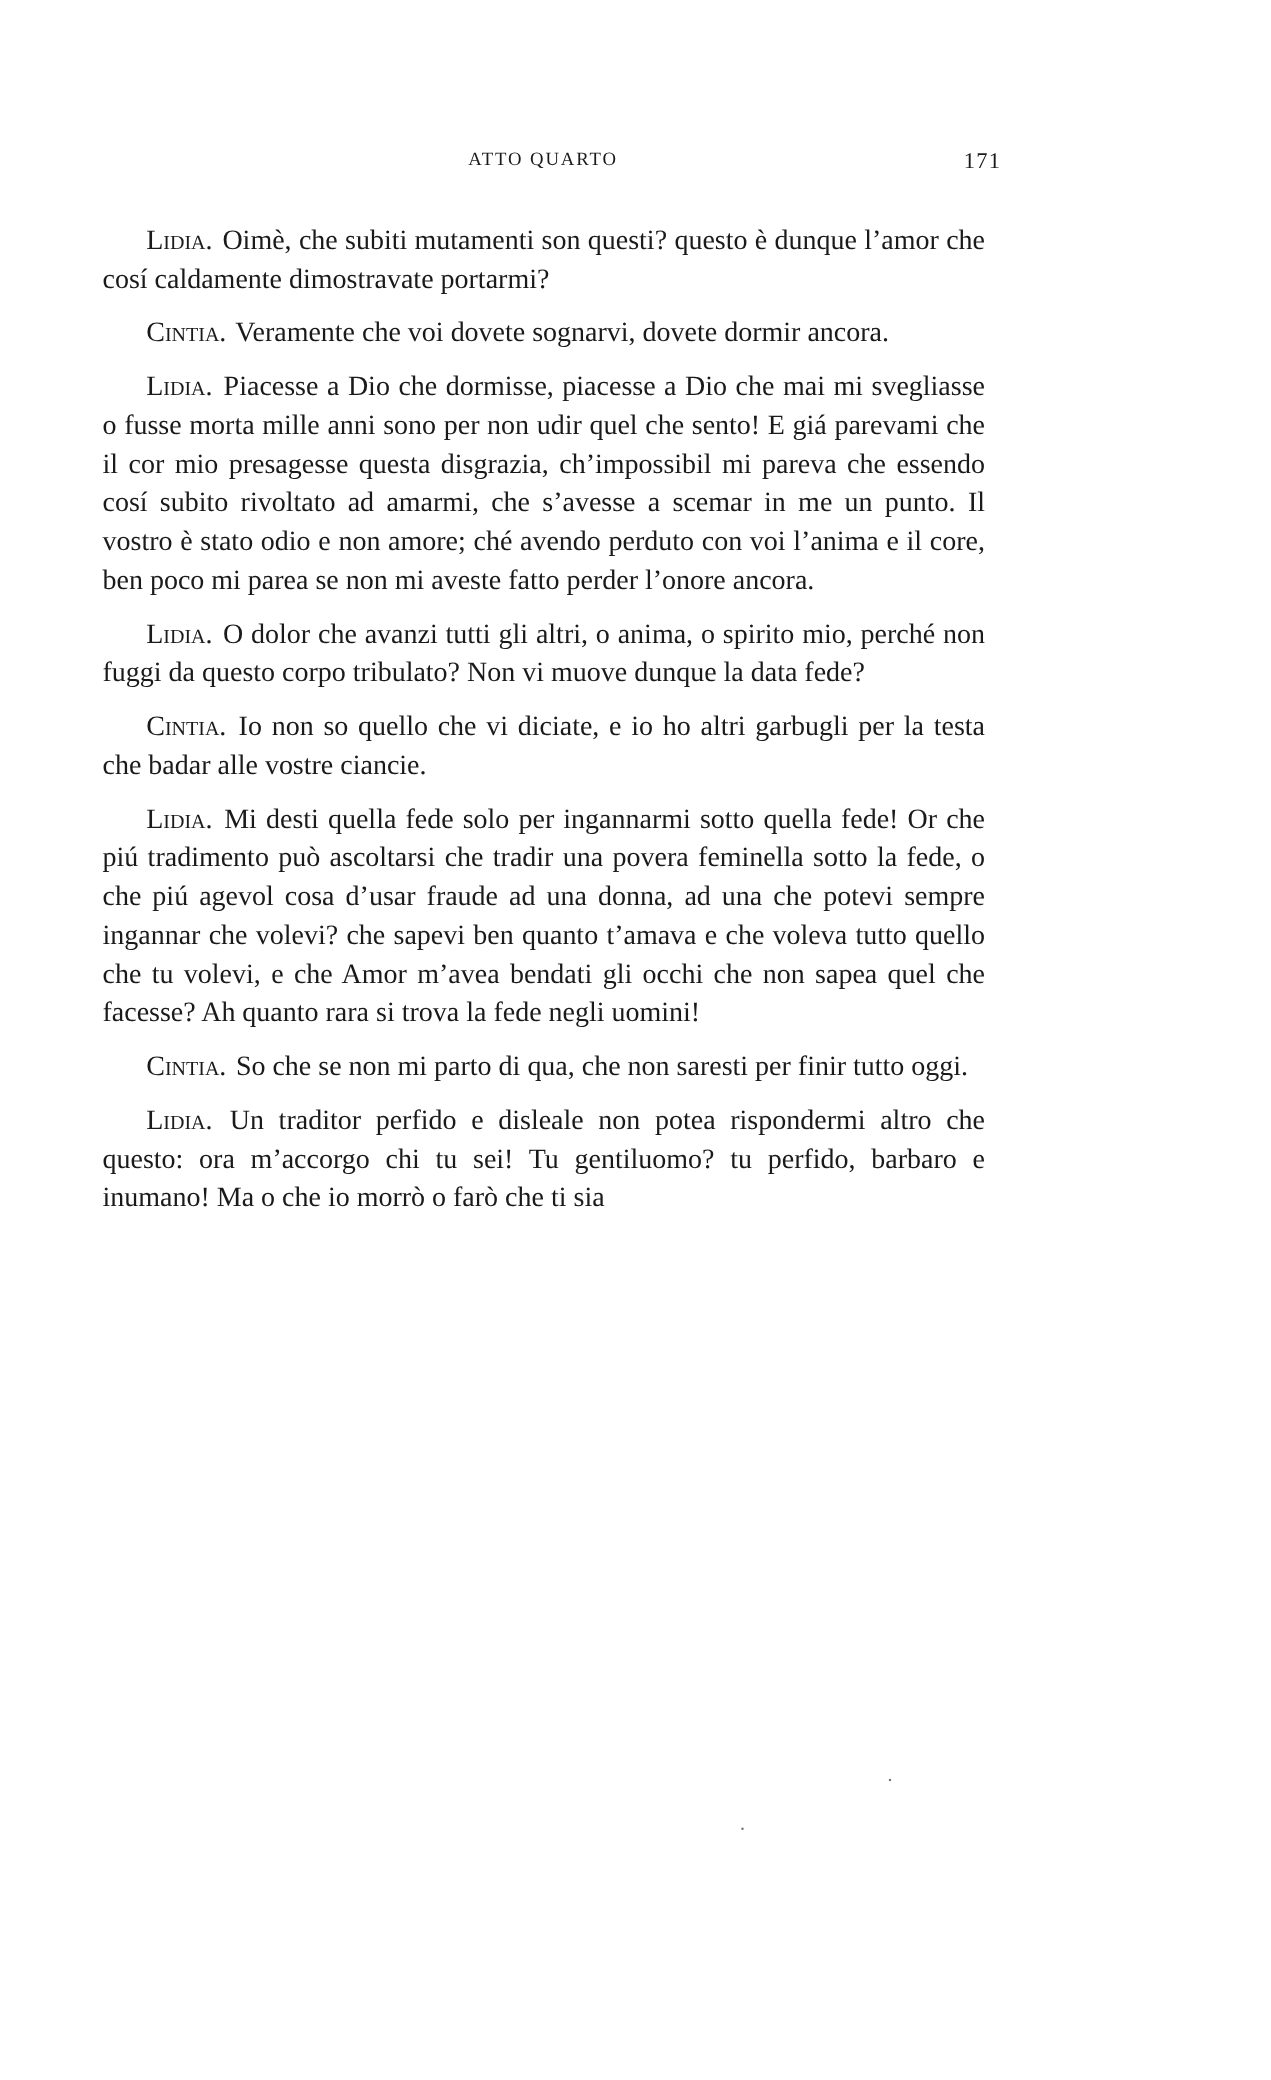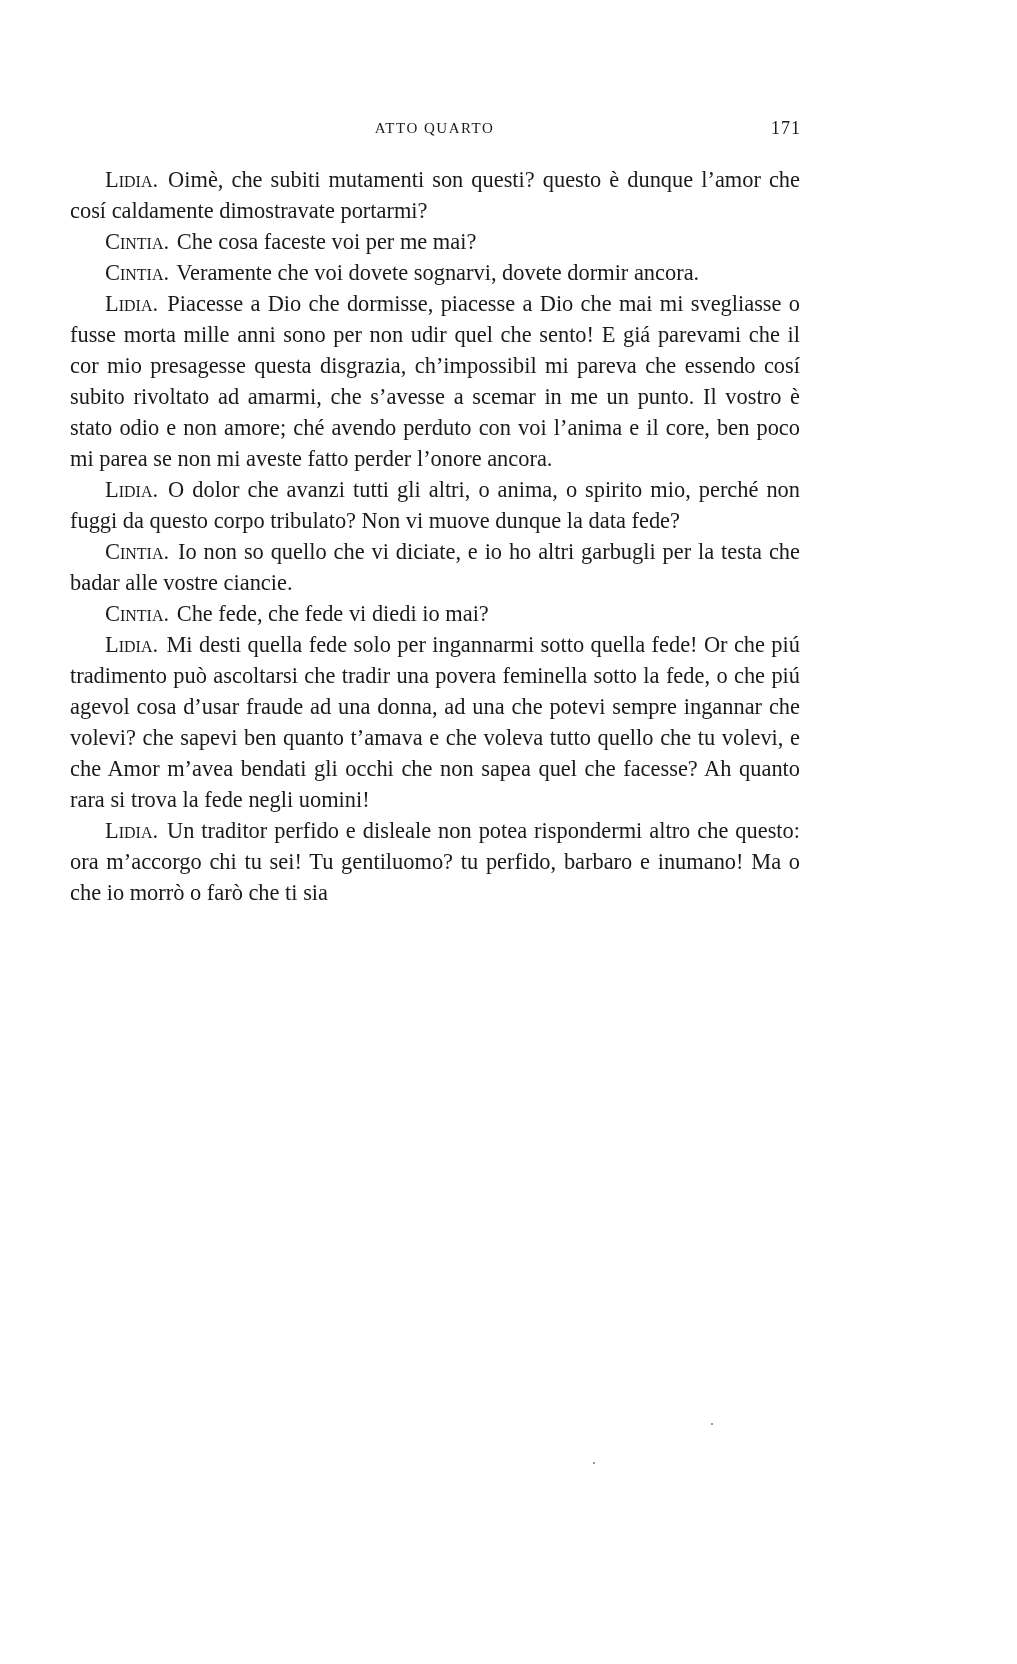--- a/index.html
+++ b/index.html
@@ -48,21 +48,21 @@
     .body-text {
       position: absolute;
       top: 164px;
       left: 70px;
       width: 730px;
       font-size: 22.4px;
       line-height: 31px;
       text-align: justify;
     }
     .speech {
-      margin: 0;
+      margin: 12px;
       text-indent: 35px;
       hyphens: manual;
     }
     .speaker {
       font-variant: small-caps;
     }
     .speaker-sep {
       margin-right: 2px;
     }
     .specks span {
@@ -78,27 +78,26 @@
 
 <div class="page">
 
   <div class="running-head">
     <div class="running-title">ATTO QUARTO</div>
     <div class="page-number">171</div>
   </div>
 
   <div class="body-text">
     <p class="speech"><span class="speaker">Lidia</span><span class="speaker-sep">.</span> <span>Oimè, che subiti mutamenti son questi? questo è dun­que l’amor che cosí caldamente dimostravate portarmi?</span></p>
-    <p class="speech"><span class="speaker">Cintia</span><span class="speaker-sep">.</span> <span>Che cosa faceste voi per me mai?</span></p>
     <p class="speech"><span class="speaker">Cintia</span><span class="speaker-sep">.</span> <span>Veramente che voi dovete sognarvi, dovete dormir ancora.</span></p>
     <p class="speech"><span class="speaker">Lidia</span><span class="speaker-sep">.</span> <span>Piacesse a Dio che dormisse, piacesse a Dio che mai mi svegliasse o fusse morta mille anni sono per non udir quel che sento! E giá parevami che il cor mio presagesse questa disgrazia, ch’impossibil mi pareva che essendo cosí subito ri­voltato ad amarmi, che s’avesse a scemar in me un punto. Il vostro è stato odio e non amore; ché avendo perduto con voi l’anima e il core, ben poco mi parea se non mi aveste fatto perder l’onore ancora.</span></p>
     <p class="speech"><span class="speaker">Lidia</span><span class="speaker-sep">.</span> <span>O dolor che avanzi tutti gli altri, o anima, o spirito mio, perché non fuggi da questo corpo tribulato? Non vi muove dunque la data fede?</span></p>
     <p class="speech"><span class="speaker">Cintia</span><span class="speaker-sep">.</span> <span>Io non so quello che vi diciate, e io ho altri gar­bugli per la testa che badar alle vostre ciancie.</span></p>
-    <p class="speech"><span class="speaker">Cintia</span><span class="speaker-sep">.</span> <span>Che fede, che fede vi diedi io mai?</span></p>
     <p class="speech"><span class="speaker">Lidia</span><span class="speaker-sep">.</span> <span>Mi desti quella fede solo per ingannarmi sotto quella fede! Or che piú tradimento può ascoltarsi che tradir una povera feminella sotto la fede, o che piú agevol cosa d’usar fraude ad una donna, ad una che potevi sempre ingannar che volevi? che sapevi ben quanto t’amava e che voleva tutto quello che tu vo­levi, e che Amor m’avea bendati gli occhi che non sapea quel che facesse? Ah quanto rara si trova la fede negli uomini!</span></p>
+    <p class="speech"><span class="speaker">Cintia</span><span class="speaker-sep">.</span> <span>So che se non mi parto di qua, che non saresti per finir tutto oggi.</span></p>
     <p class="speech"><span class="speaker">Lidia</span><span class="speaker-sep">.</span> <span>Un traditor perfido e disleale non potea rispondermi altro che questo: ora m’accorgo chi tu sei! Tu gentiluomo? tu perfido, barbaro e inumano! Ma o che io morrò o farò che ti sia</span></p>
   </div>
 
   <div class="specks">
     <span style="left:711px; top:1423px;"></span>
     <span style="left:593px; top:1462px;"></span>
   </div>
 
 </div>
 

